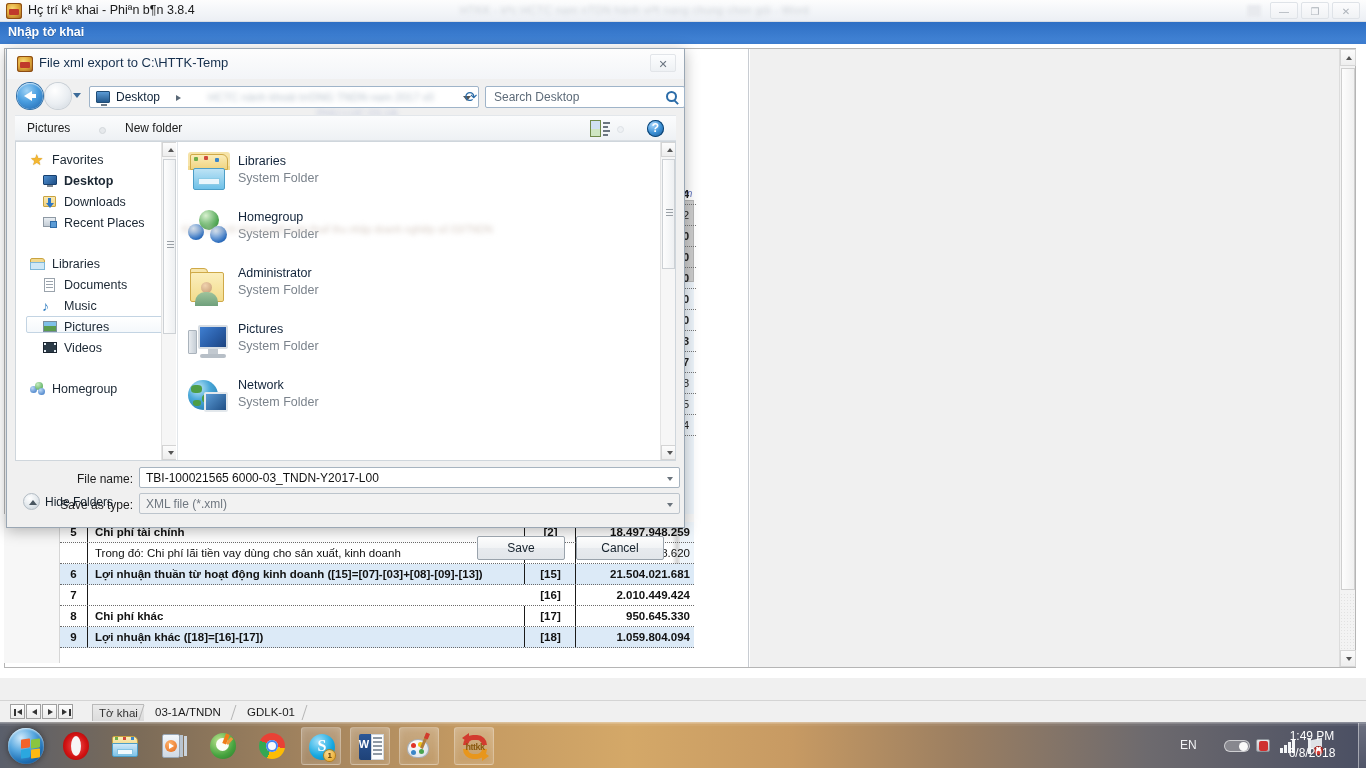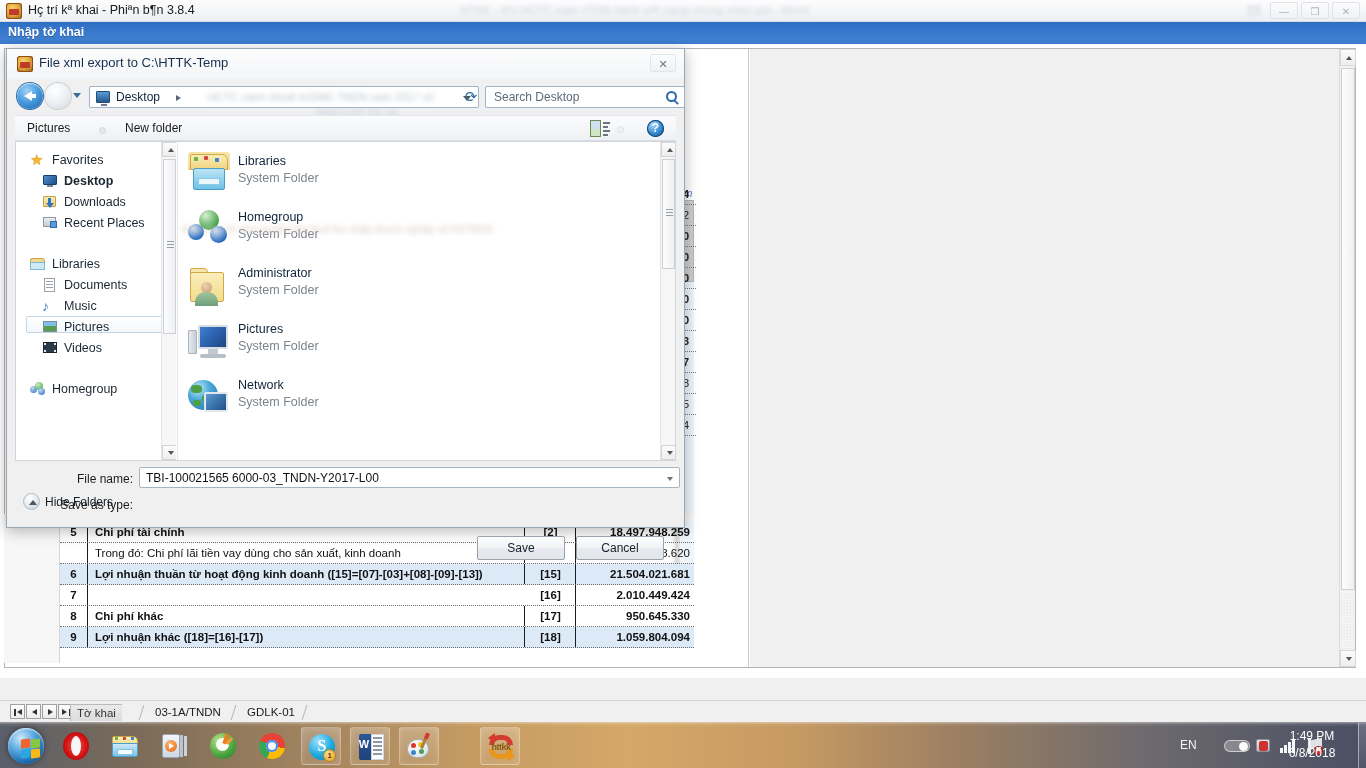--- a/index.html
+++ b/index.html
@@ -697,21 +697,21 @@
           <span class="tri-l"></span>
         </div>
       <div class="navbtn" id="nb3">
           <span class="tri-r"></span>
         </div>
       <div class="navbtn" id="nb4">
           <span class="tri-r" style="left:3px"></span>
           <span class="bar-r"></span>
         </div>
       <div id="tab-host">
-          <div class="sheet-tab active" style="left: 70px;">Tờ khai</div>
+          <div class="sheet-tab active" style="left: 92px;">Tờ khai</div>
           <div class="tab-sep" style="left: 141px;"></div>
           <div class="sheet-tab" style="left: 149px;">03-1A/TNDN</div>
           <div class="tab-sep" style="left: 233px;"></div>
           <div class="sheet-tab" style="left: 241px;">GDLK-01</div>
           <div class="tab-sep" style="left: 304px;"></div>
         </div>
     </div>
 
     <div id="cmdbar">
         <div class="cmdbtn" style="left: 628px; width: 92px;"><u>T</u>hêm phụ lục</div>
@@ -885,20 +885,24 @@
       </div>
     </div>
 
     <div class="dlg-field-label" style="left:8px; top:423px; width:118px;">File name:</div>
     <div class="dlg-combo" style="left:132px; top:418px; width:541px;">
       <div class="val">TBI-100021565 6000-03_TNDN-Y2017-L00</div>
       <div class="cv"></div>
     </div>
 
     <div class="dlg-field-label" style="left:8px; top:449px; width:118px;">Save as type:</div>
+    <div class="dlg-combo readonly" style="left:132px; top:444px; width:541px;">
+      <div class="val">XML file (*.xml)</div>
+      <div class="cv"></div>
+    </div>
 
     <div id="hide-folders-icon">
         <i></i>
       </div>
     <div id="hide-folders-label">Hide Folders</div>
 
     <div class="dlg-btn" style="left:470px; top:487px;">Save</div>
     <div class="dlg-btn" style="left:569px; top:487px;">Cancel</div>
   </div>
 
@@ -975,21 +979,21 @@
         <span class="glyph">
           <span style="position:absolute;left:1px;top:6px;width:22px;height:19px;border-radius:50% 50% 45% 45%;background:radial-gradient(circle at 35% 30%,#fdfdfd,#d8dee5);border:1px solid #a8b1ba"></span>
           <span style="position:absolute;left:5px;top:10px;width:5px;height:5px;border-radius:50%;background:#e0342a"></span>
           <span style="position:absolute;left:12px;top:9px;width:5px;height:5px;border-radius:50%;background:#f0c419"></span>
           <span style="position:absolute;left:5px;top:17px;width:5px;height:5px;border-radius:50%;background:#3b86c8"></span>
           <span style="position:absolute;left:13px;top:16px;width:5px;height:5px;border-radius:50%;background:#4aa44f"></span>
           <span style="position:absolute;left:17px;top:0px;width:3px;height:16px;background:#b07c3a;transform:rotate(22deg)"></span>
           <span style="position:absolute;left:19px;top:0px;width:4px;height:6px;background:#d23b2e;transform:rotate(22deg)"></span>
         </span>
       </div>
-      <div class="tb-app framed" style="left: 480px;">
+      <div class="tb-app framed" style="left: 454px;">
         <span class="glyph">
           <span style="position:absolute;left:2px;top:2px;width:24px;height:10px;border-radius:12px 12px 0 0;border:5px solid #d23b2e;border-bottom:none;box-sizing:border-box"></span>
           <span style="position:absolute;left:1px;top:0px;width:0;height:0;border-top:5px solid transparent;border-bottom:5px solid transparent;border-right:7px solid #d23b2e"></span>
           <span style="position:absolute;left:2px;top:16px;width:24px;height:10px;border-radius:0 0 12px 12px;border:5px solid #e8961c;border-top:none;box-sizing:border-box"></span>
           <span style="position:absolute;right:0px;top:18px;width:0;height:0;border-top:5px solid transparent;border-bottom:5px solid transparent;border-left:7px solid #e8961c"></span>
           <span style="position:absolute;left:0;right:0;top:8px;text-align:center;color:#8a5a10;font-size:9px;font-weight:bold;line-height:12px;letter-spacing:-0.5px">httkk</span>
         </span>
       </div>
     </div>
 

